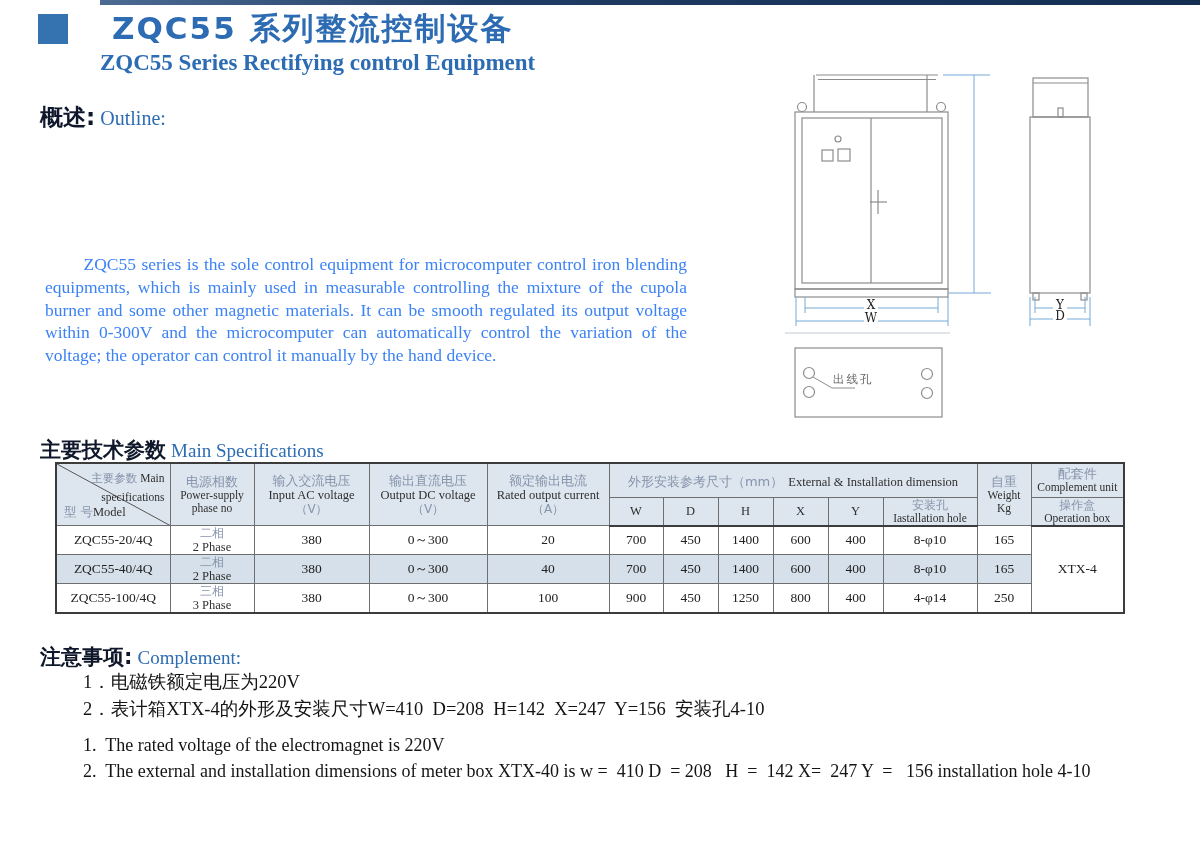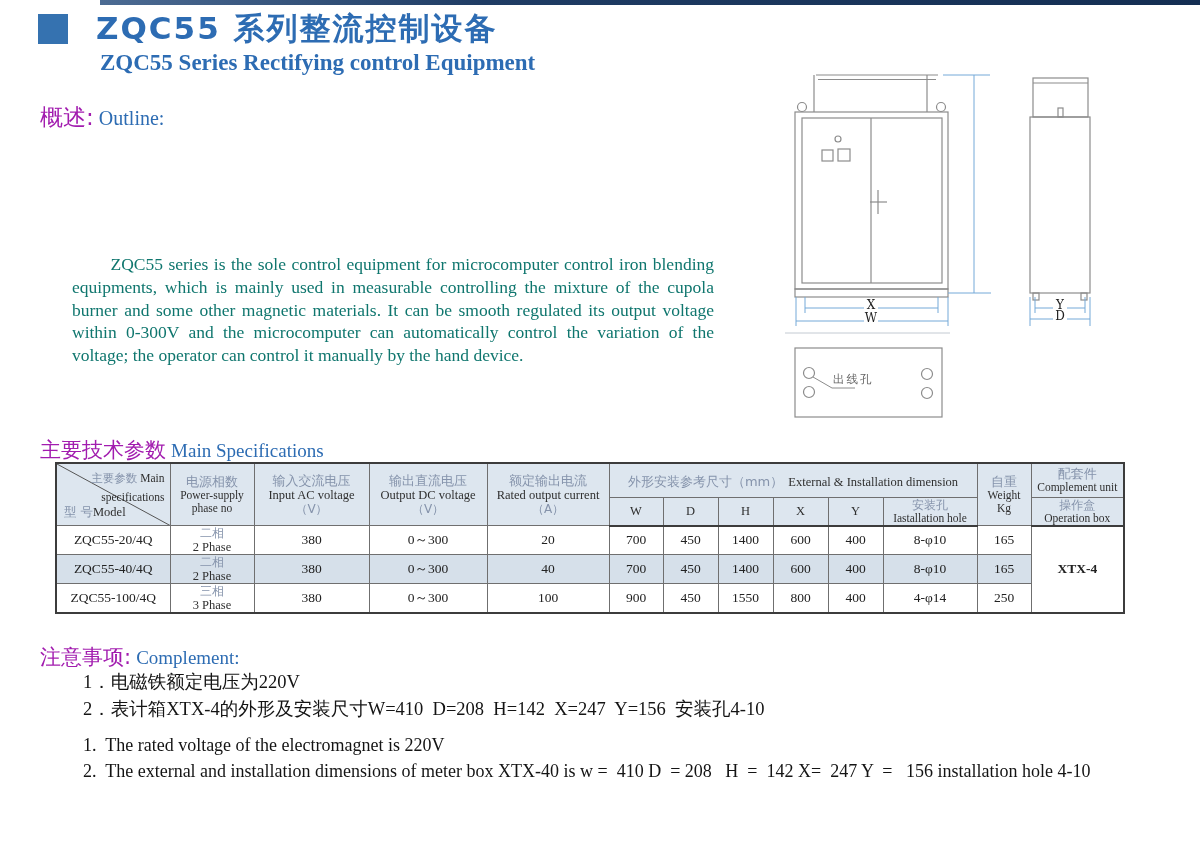--- a/index.html
+++ b/index.html
@@ -4,52 +4,52 @@
 <style>
   html,body { margin:0; padding:0; background:#ffffff; }
   .page {
     position:relative; width:1200px; height:844px; background:#fff; overflow:hidden;
     font-family:"DejaVu Sans","Liberation Sans",sans-serif; color:#151515;
   }
   .top-edge { position:absolute; left:100px; top:0; width:1100px; height:5px;
     background:linear-gradient(90deg,#4c6b93 0%, #1f3c64 35%, #142e52 100%); }
 
   .title-square { position:absolute; left:38px; top:14px; width:30px; height:30px; background:#3572b0; }
-  .title-cn { position:absolute; left:96px; top:8px; font-size:31px; font-weight:bold;
+  .title-cn { position:absolute; left:112px; top:8px; font-size:31px; font-weight:bold;
     color:#2d6cb3; letter-spacing:2px; }
   .title-en { position:absolute; left:100px; top:50px; font-size:23px; font-weight:bold;
     color:#2d6cb3; font-family:"Liberation Serif","DejaVu Serif",serif; }
 
   .outline-heading { position:absolute; left:40px; top:102px; }
-  .h-cn { font-size:23px; font-weight:normal; color:#a21caf; }
+  .h-cn { font-size:23px; font-weight:bold; color:#0f172a; }
   .h-en { font-size:20px; color:#2d6cb3; font-family:"Liberation Serif","DejaVu Serif",serif; }
 
   .para-cn { position:absolute; left:45px; top:146px; width:648px; font-size:19.5px;
     line-height:30px; color:#171717; text-indent:2em; text-align:justify; }
   .para-en { position:absolute; left:45px; top:253px; width:642px; font-size:17.5px;
-    line-height:22.8px; color:#0f766e; text-align:justify; text-indent:2.2em;
-    font-family:"Liberation Serif","DejaVu Serif",serif;margin-left:27px; }
+    line-height:22.8px; color:#3b82f6; text-align:justify; text-indent:2.2em;
+    font-family:"Liberation Serif","DejaVu Serif",serif; }
 
   .drawings { position:absolute; left:760px; top:60px; }
   .dimlabel { font-family:"DejaVu Serif","Liberation Serif",serif; font-size:12px; fill:#222; }
 
   .spec-heading { position:absolute; left:40px; top:436px; }
   .spec-heading .h-cn { font-size:21px; }
   .spec-heading .h-en { font-size:19px; }
 
   table.spec { position:absolute; left:55px; top:462px; width:1068px;
     border-collapse:collapse; table-layout:fixed; border:2px solid #3c3c3c; }
   table.spec td { border:1px solid #6f6f6f; text-align:center; vertical-align:middle;
     padding:0; overflow:hidden; }
   tr.hr1 { height:34px; } tr.hr2 { height:28px; } tr.dr { height:25px; }
   td.hbg { background:#dde6ef; }
   tr.hr2 td { border-bottom:2px solid #3c3c3c; }
   tr.dr td { border-top:1.5px solid #555; }
   tr.shaded td { background:#d6e0ea; }
-  td.opbox { background:#fff !important;font-weight:bold; }
+  td.opbox { background:#fff !important; }
   .cn-h { color:#8593ab; font-size:13px; line-height:15px; display:block; }
   .cn-h.sm { font-size:12px; line-height:14px; }
   .en-h { color:#2f2f2f; font-size:12.5px; line-height:14px; display:block;
     font-family:"Liberation Serif","DejaVu Serif",serif; }
   .en-h.sm { font-size:11.5px; line-height:13px; }
   .val { font-family:"Liberation Serif","DejaVu Serif",serif; font-size:13.5px; color:#222; }
   td.corner { position:relative; }
   td.corner svg { position:absolute; left:0; top:0; }
   .corner-top { position:absolute; top:3px; right:5px; text-align:right; }
   .corner-top .cn-h, .corner-top .en-h { display:inline; font-size:11.5px; }
@@ -287,21 +287,21 @@
       <td class="val">ZQC55-100/4Q</td>
       <td>
         <span class="cn-h sm">三相</span>
         <span class="en-h">3 Phase</span>
       </td>
       <td class="val">380</td>
       <td class="val">0～300</td>
       <td class="val">100</td>
       <td class="val">900</td>
       <td class="val">450</td>
-      <td class="val">1550</td>
+      <td class="val">1250</td>
       <td class="val">800</td>
       <td class="val">400</td>
       <td class="val">4-φ14</td>
       <td class="val">250</td>
     </tr>
   </tbody>
     </table>
 
   <div class="att-heading">
     <span class="h-cn">注意事项:</span>

